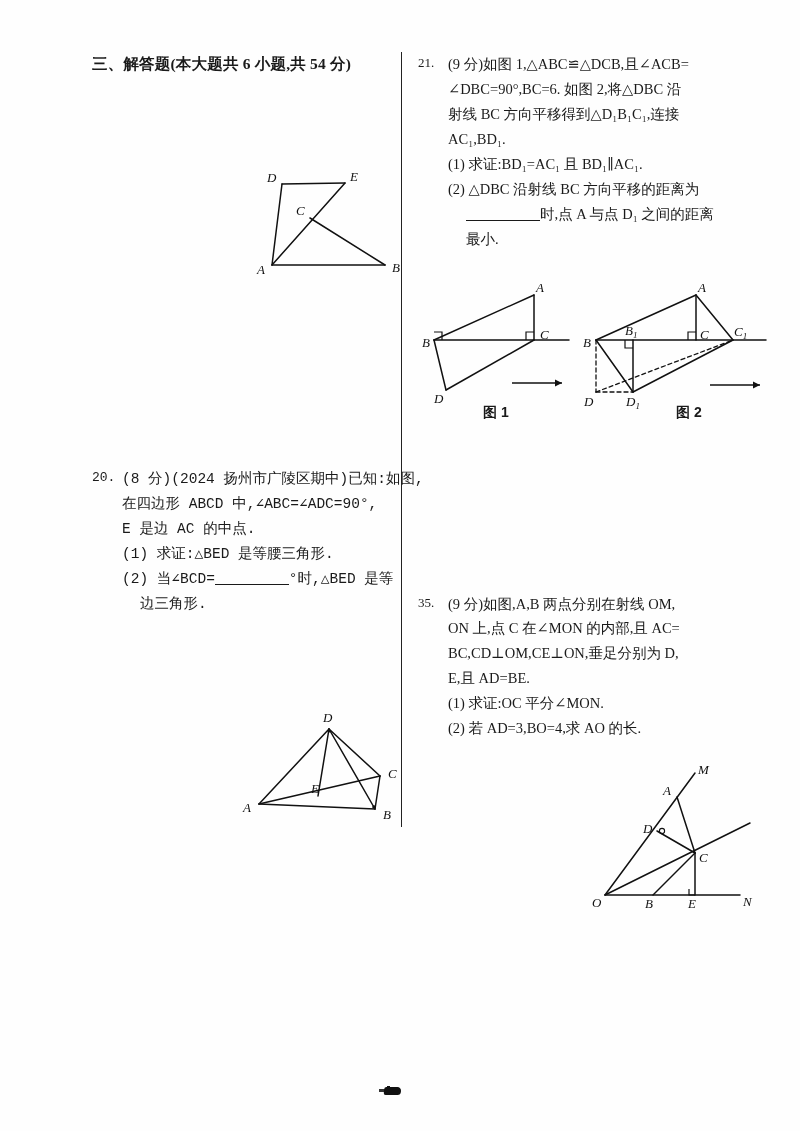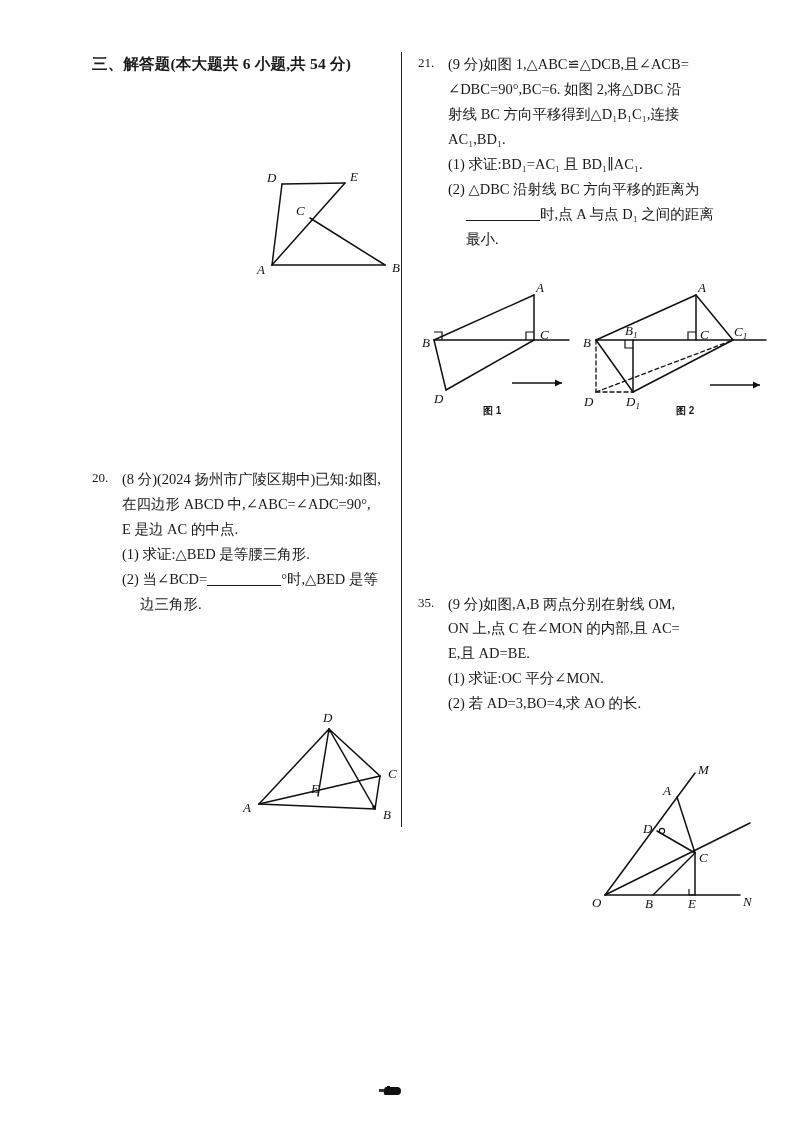--- a/index.html
+++ b/index.html
@@ -82,21 +82,21 @@
   }
 
   
   .fig {
     position: absolute;
   }
   .fig svg { display: block; overflow: visible; }
   .figcap {
     position: absolute;
     font-weight: bold;
-    font-size: 10px;
+    font-size: 14px;
     font-family: "Liberation Sans", sans-serif;
   }
 
   
   .artifact {
     position: absolute;
     left: 378px;
     top: 1086px;
     width: 30px;
     height: 11px;
@@ -131,21 +131,21 @@
 
 <div class="page">
 
   <div class="divider"></div>
 
   <div class="col col-left">
 
     <div class="section-head">三、解答题(本大题共 6 小题,共 54 分)</div>
 
 
-    <div class="q" style="margin-top:392px;">
+    <div class="q" style="margin-top:392px;font-family:Liberation Mono, monospace;">
       <div class="q-num">20.</div>
       <div class="q-body">
         <div class="q-line">(8 分)(2024 扬州市广陵区期中)已知:如图,</div>
         <div class="q-line">在四边形 ABCD 中,∠ABC=∠ADC=90°,</div>
         <div class="q-line">E 是边 AC 的中点.</div>
       </div>
       <div class="sub">(1) 求证:△BED 是等腰三角形.</div>
       <div class="sub"><span>(2) 当∠BCD=</span><span class="blank"></span><span>°时,△BED 是等</span></div>
       <div class="sub sub-ind">边三角形.</div>
     </div>
@@ -165,20 +165,21 @@
       <div class="sub">(2) △DBC 沿射线 BC 方向平移的距离为</div>
       <div class="sub sub-ind"><span class="blank"></span><span>时,点 A 与点 D₁ 之间的距离</span></div>
       <div class="sub sub-ind">最小.</div>
     </div>
 
     <div class="q" style="margin-top:340px;">
       <div class="q-num">35.</div>
       <div class="q-body">
         <div class="q-line">(9 分)如图,A,B 两点分别在射线 OM,</div>
         <div class="q-line">ON 上,点 C 在∠MON 的内部,且 AC=</div>
+        <div class="q-line">BC,CD⊥OM,CE⊥ON,垂足分别为 D,</div>
         <div class="q-line">E,且 AD=BE.</div>
       </div>
       <div class="sub">(1) 求证:OC 平分∠MON.</div>
       <div class="sub">(2) 若 AD=3,BO=4,求 AO 的长.</div>
     </div>
   </div>
 
   <div class="fig" style="left:240px; top:168px;">
     <svg width="180" height="120" viewBox="0 0 180 120">
       <g stroke="#111" stroke-width="1.5" fill="none" stroke-linecap="round">

